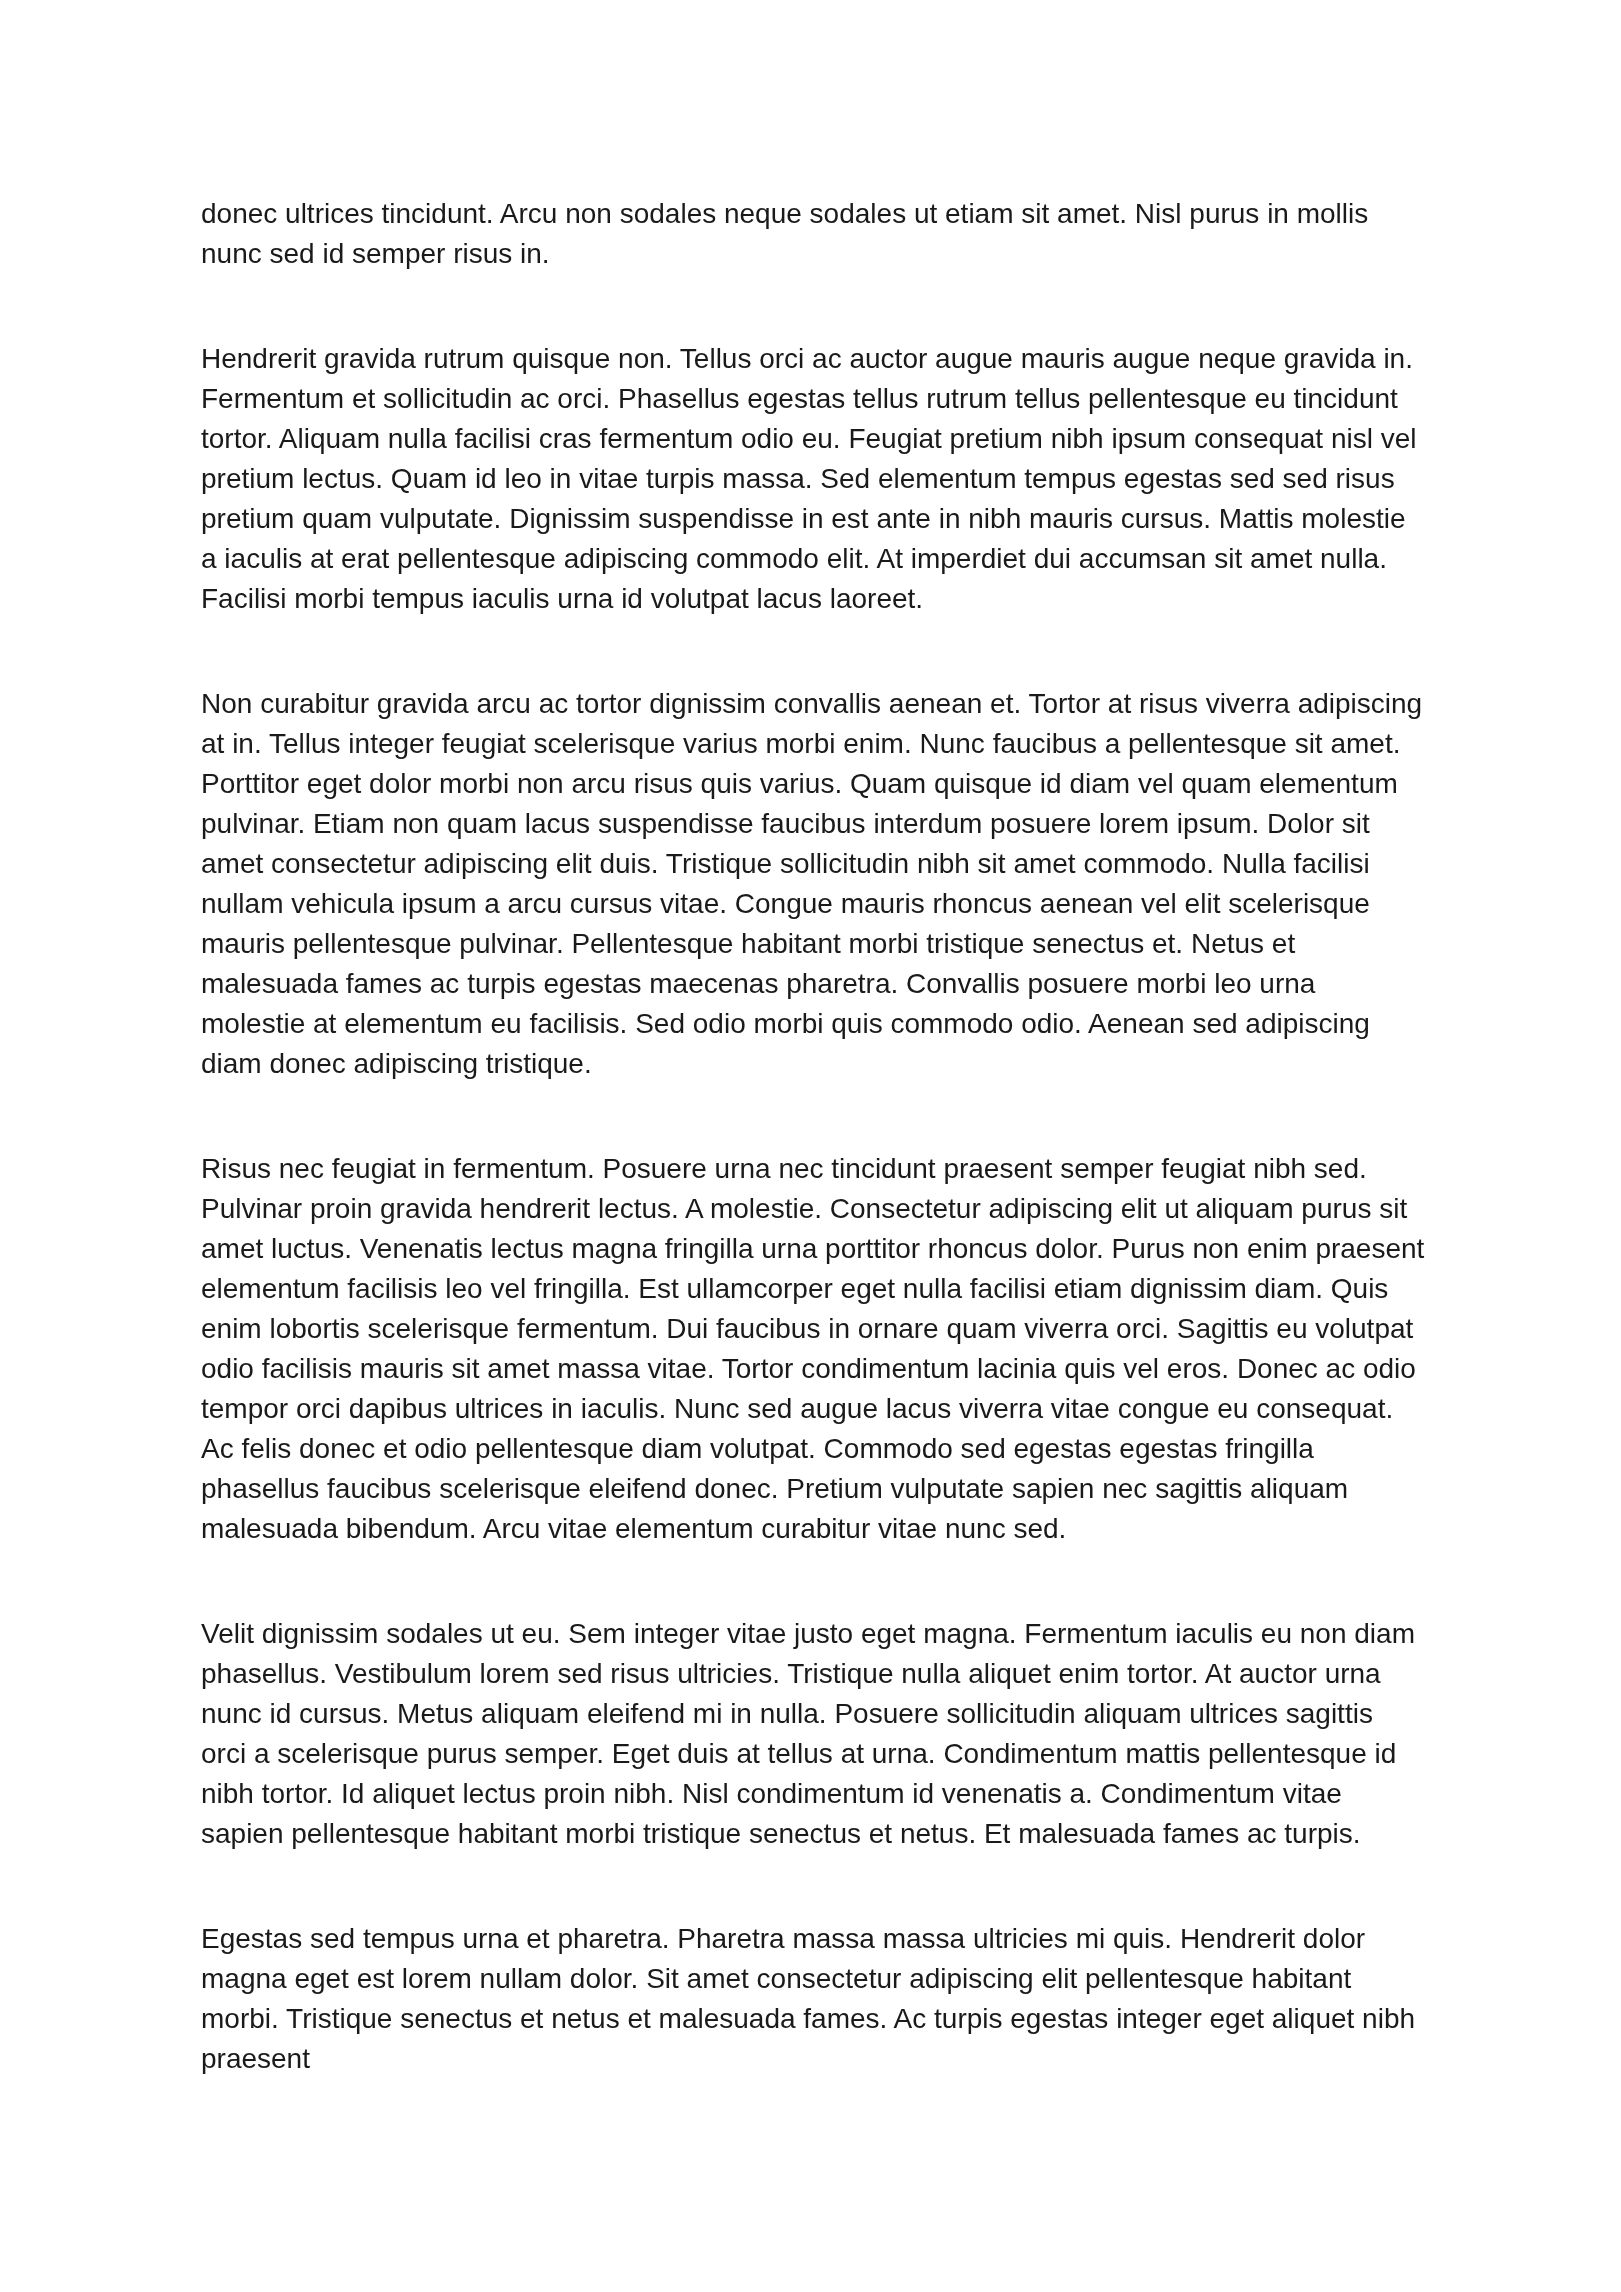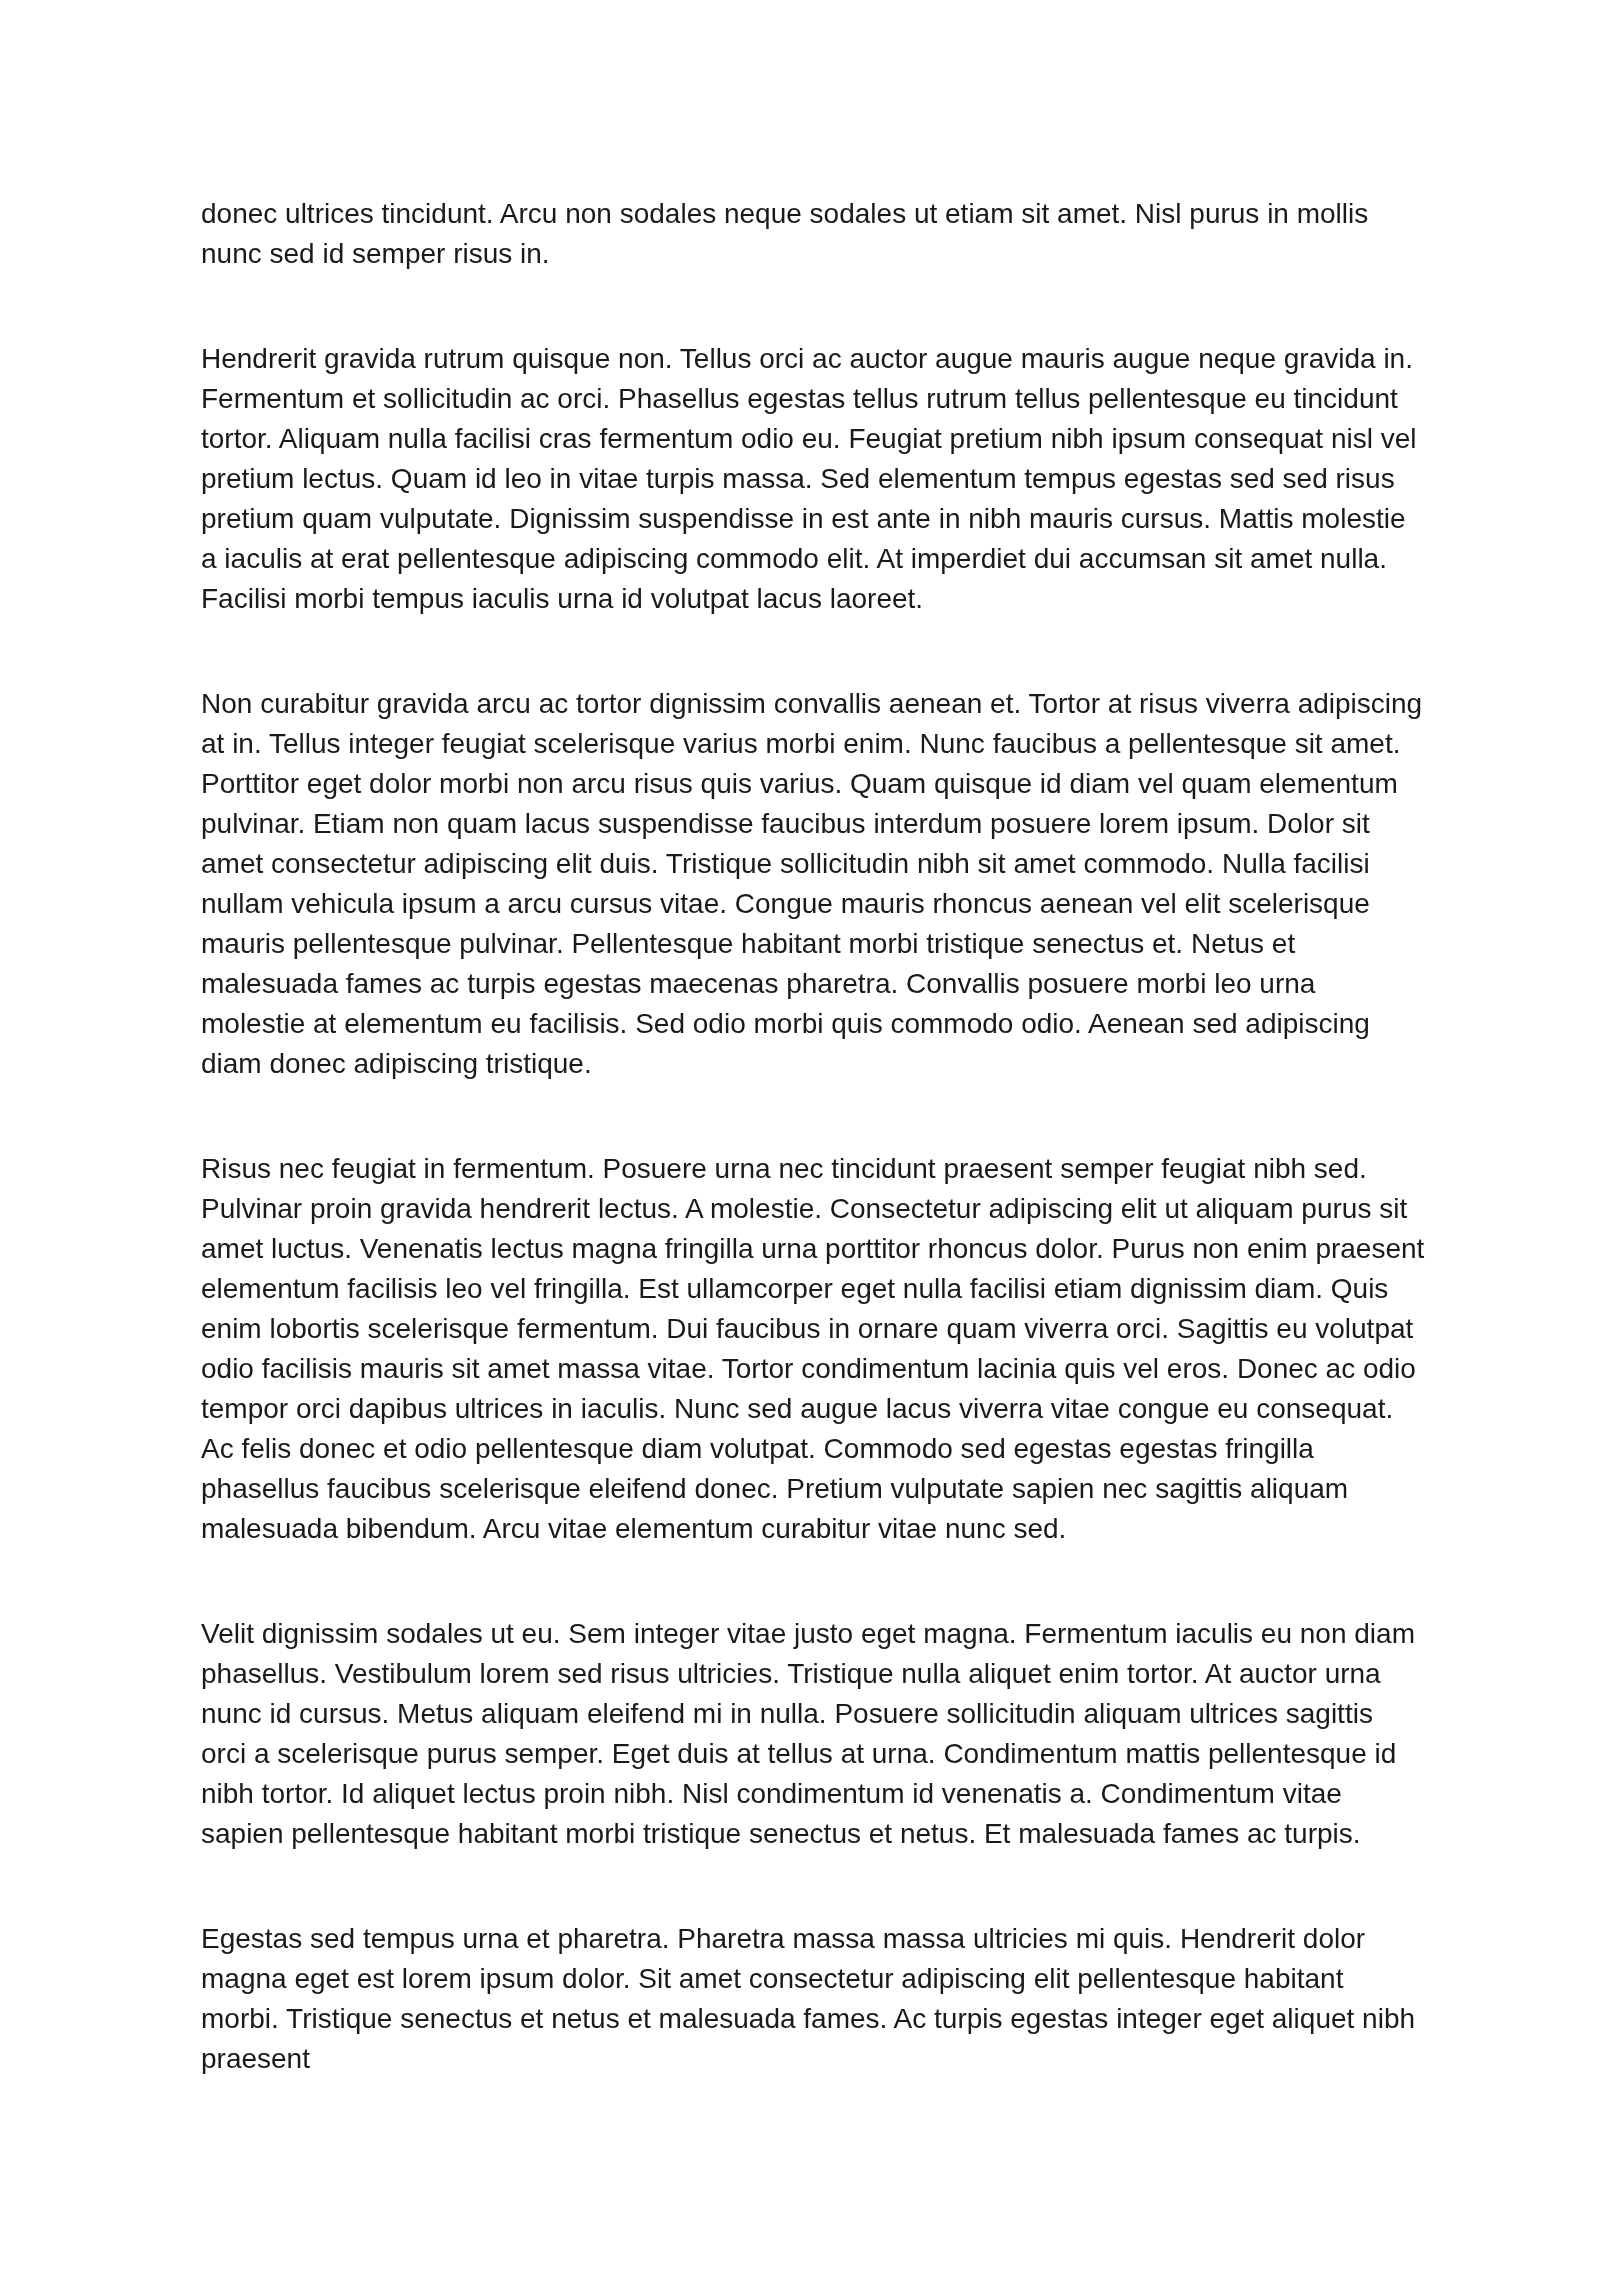--- a/index.html
+++ b/index.html
@@ -32,16 +32,16 @@
 </head>
 <body>
 
 <div class="page">
   <div class="doc-text">
     <p>donec ultrices tincidunt. Arcu non sodales neque sodales ut etiam sit amet. Nisl purus in mollis nunc sed id semper risus in.</p>
     <p>Hendrerit gravida rutrum quisque non. Tellus orci ac auctor augue mauris augue neque gravida in. Fermentum et sollicitudin ac orci. Phasellus egestas tellus rutrum tellus pellentesque eu tincidunt tortor. Aliquam nulla facilisi cras fermentum odio eu. Feugiat pretium nibh ipsum consequat nisl vel pretium lectus. Quam id leo in vitae turpis massa. Sed elementum tempus egestas sed sed risus pretium quam vulputate. Dignissim suspendisse in est ante in nibh mauris cursus. Mattis molestie a iaculis at erat pellentesque adipiscing commodo elit. At imperdiet dui accumsan sit amet nulla. Facilisi morbi tempus iaculis urna id volutpat lacus laoreet.</p>
     <p>Non curabitur gravida arcu ac tortor dignissim convallis aenean et. Tortor at risus viverra adipiscing at in. Tellus integer feugiat scelerisque varius morbi enim. Nunc faucibus a pellentesque sit amet. Porttitor eget dolor morbi non arcu risus quis varius. Quam quisque id diam vel quam elementum pulvinar. Etiam non quam lacus suspendisse faucibus interdum posuere lorem ipsum. Dolor sit amet consectetur adipiscing elit duis. Tristique sollicitudin nibh sit amet commodo. Nulla facilisi nullam vehicula ipsum a arcu cursus vitae. Congue mauris rhoncus aenean vel elit scelerisque mauris pellentesque pulvinar. Pellentesque habitant morbi tristique senectus et. Netus et malesuada fames ac turpis egestas maecenas pharetra. Convallis posuere morbi leo urna molestie at elementum eu facilisis. Sed odio morbi quis commodo odio. Aenean sed adipiscing diam donec adipiscing tristique.</p>
     <p>Risus nec feugiat in fermentum. Posuere urna nec tincidunt praesent semper feugiat nibh sed. Pulvinar proin gravida hendrerit lectus. A molestie. Consectetur adipiscing elit ut aliquam purus sit amet luctus. Venenatis lectus magna fringilla urna porttitor rhoncus dolor. Purus non enim praesent elementum facilisis leo vel fringilla. Est ullamcorper eget nulla facilisi etiam dignissim diam. Quis enim lobortis scelerisque fermentum. Dui faucibus in ornare quam viverra orci. Sagittis eu volutpat odio facilisis mauris sit amet massa vitae. Tortor condimentum lacinia quis vel eros. Donec ac odio tempor orci dapibus ultrices in iaculis. Nunc sed augue lacus viverra vitae congue eu consequat. Ac felis donec et odio pellentesque diam volutpat. Commodo sed egestas egestas fringilla phasellus faucibus scelerisque eleifend donec. Pretium vulputate sapien nec sagittis aliquam malesuada bibendum. Arcu vitae elementum curabitur vitae nunc sed.</p>
     <p>Velit dignissim sodales ut eu. Sem integer vitae justo eget magna. Fermentum iaculis eu non diam phasellus. Vestibulum lorem sed risus ultricies. Tristique nulla aliquet enim tortor. At auctor urna nunc id cursus. Metus aliquam eleifend mi in nulla. Posuere sollicitudin aliquam ultrices sagittis orci a scelerisque purus semper. Eget duis at tellus at urna. Condimentum mattis pellentesque id nibh tortor. Id aliquet lectus proin nibh. Nisl condimentum id venenatis a. Condimentum vitae sapien pellentesque habitant morbi tristique senectus et netus. Et malesuada fames ac turpis.</p>
-    <p>Egestas sed tempus urna et pharetra. Pharetra massa massa ultricies mi quis. Hendrerit dolor magna eget est lorem ipsum dolor. Sit amet consectetur adipiscing elit pellentesque habitant morbi. Tristique senectus et netus et malesuada fames. Ac turpis egestas integer eget aliquet nibh praesent</p>
+    <p>Egestas sed tempus urna et pharetra. Pharetra massa massa ultricies mi quis. Hendrerit dolor magna eget est lorem nullam dolor. Sit amet consectetur adipiscing elit pellentesque habitant morbi. Tristique senectus et netus et malesuada fames. Ac turpis egestas integer eget aliquet nibh praesent</p>
   </div>
 </div>
 
 
 </body></html>

